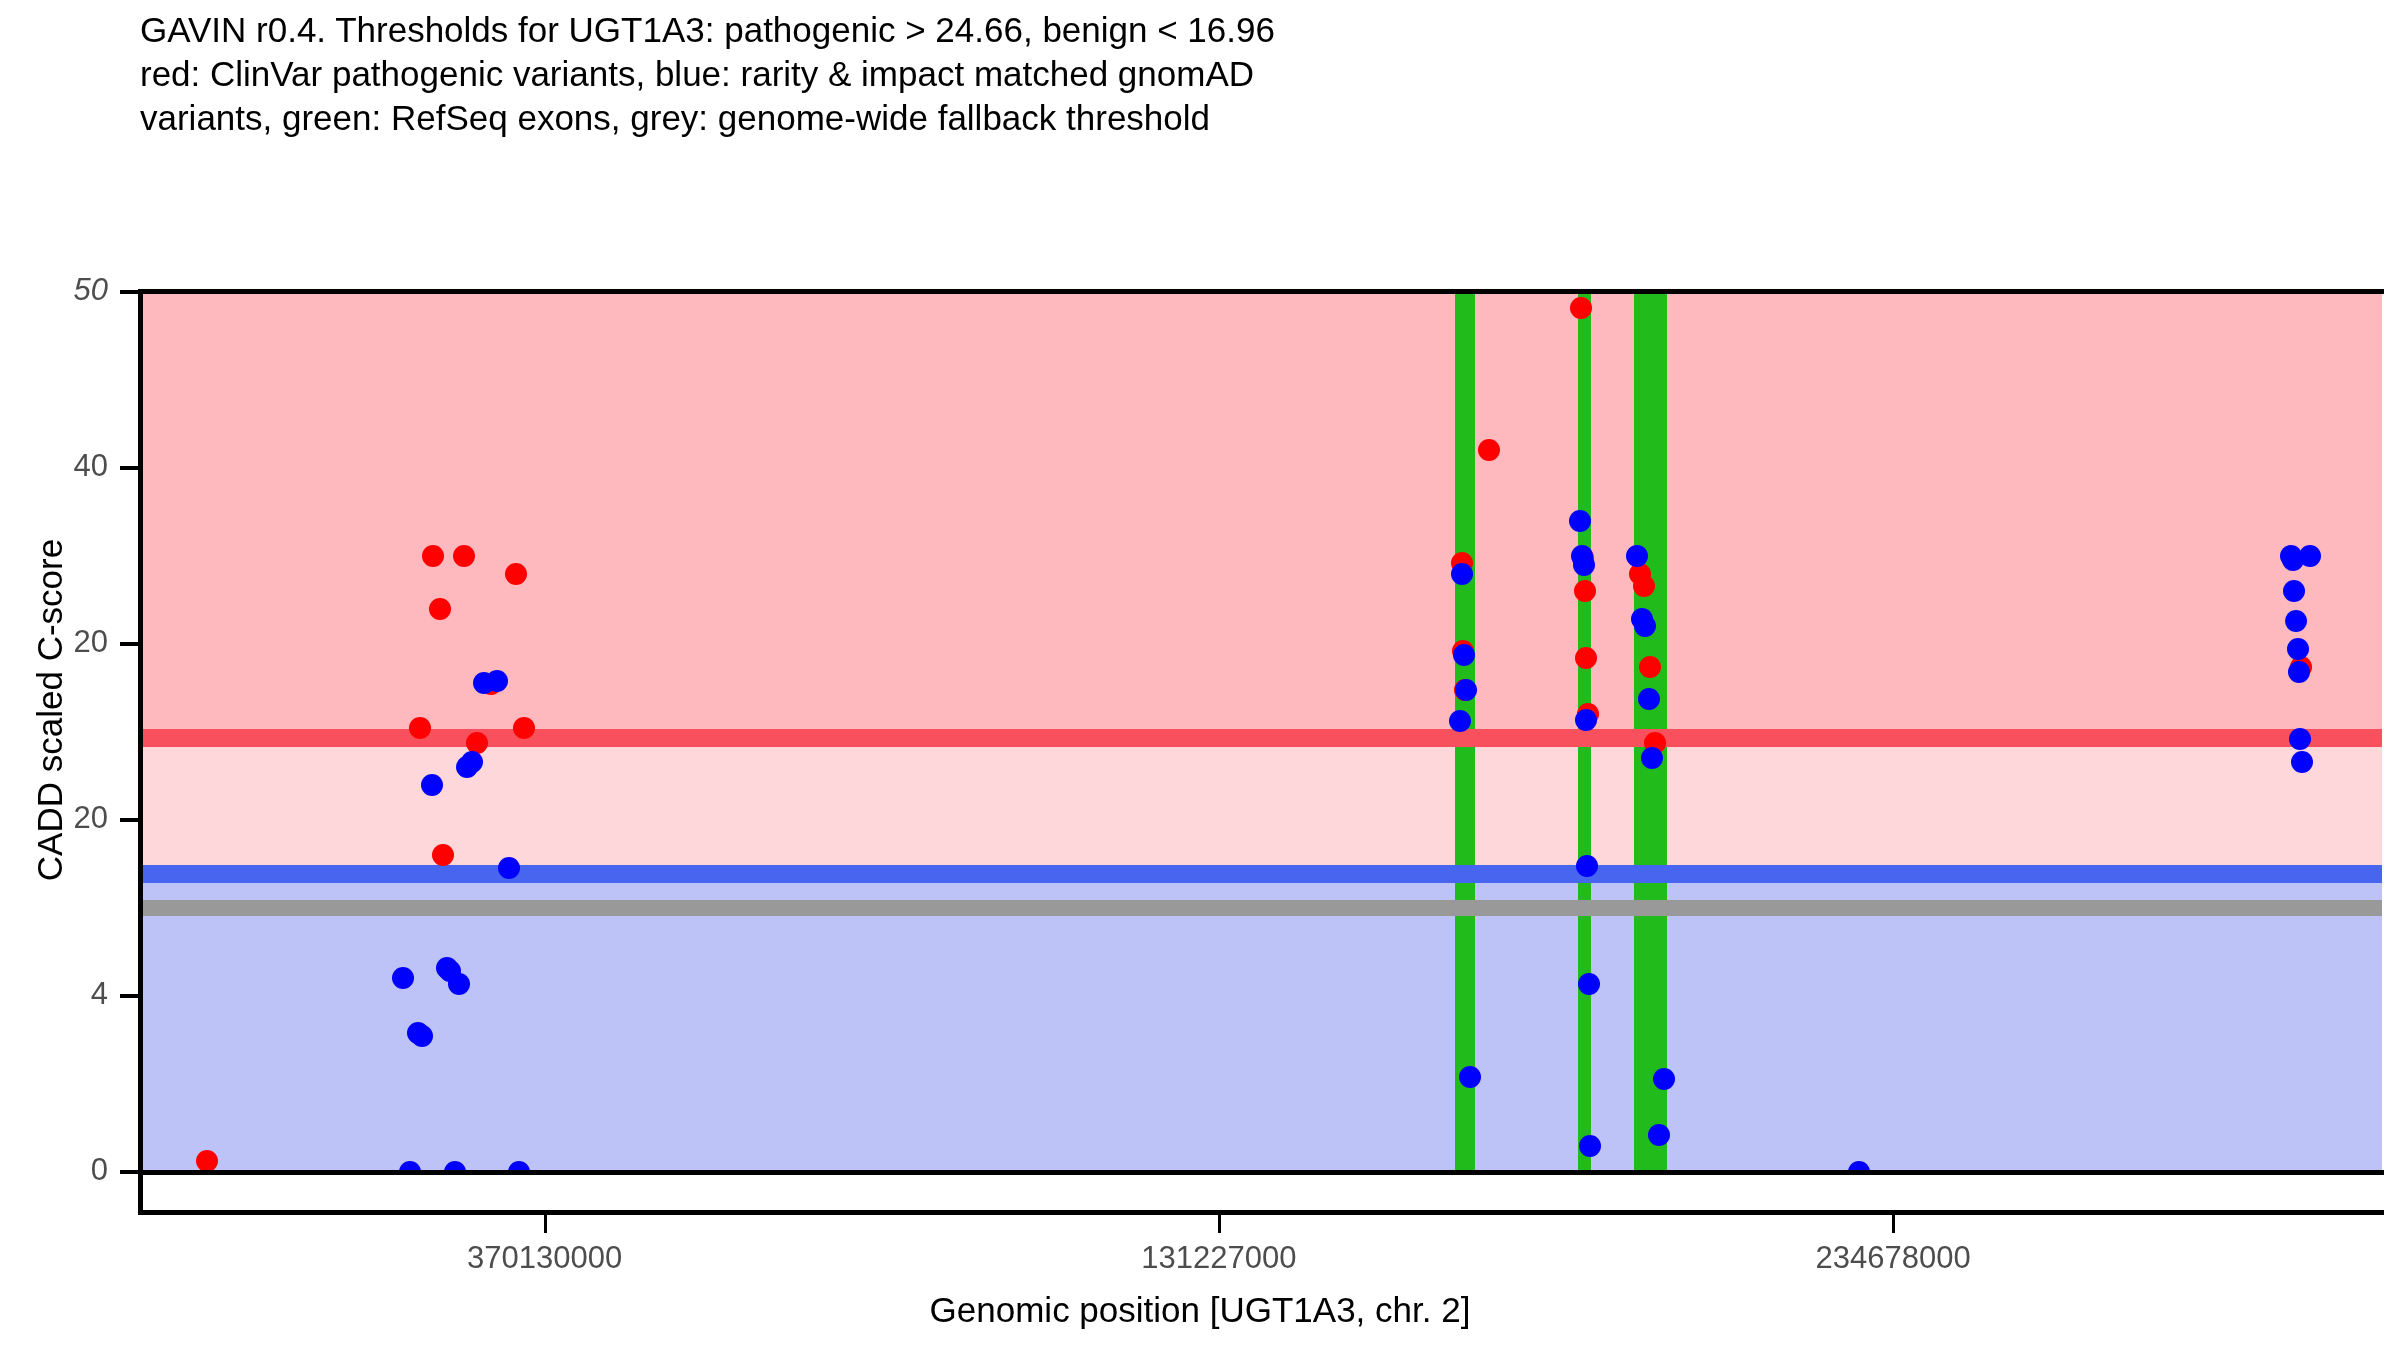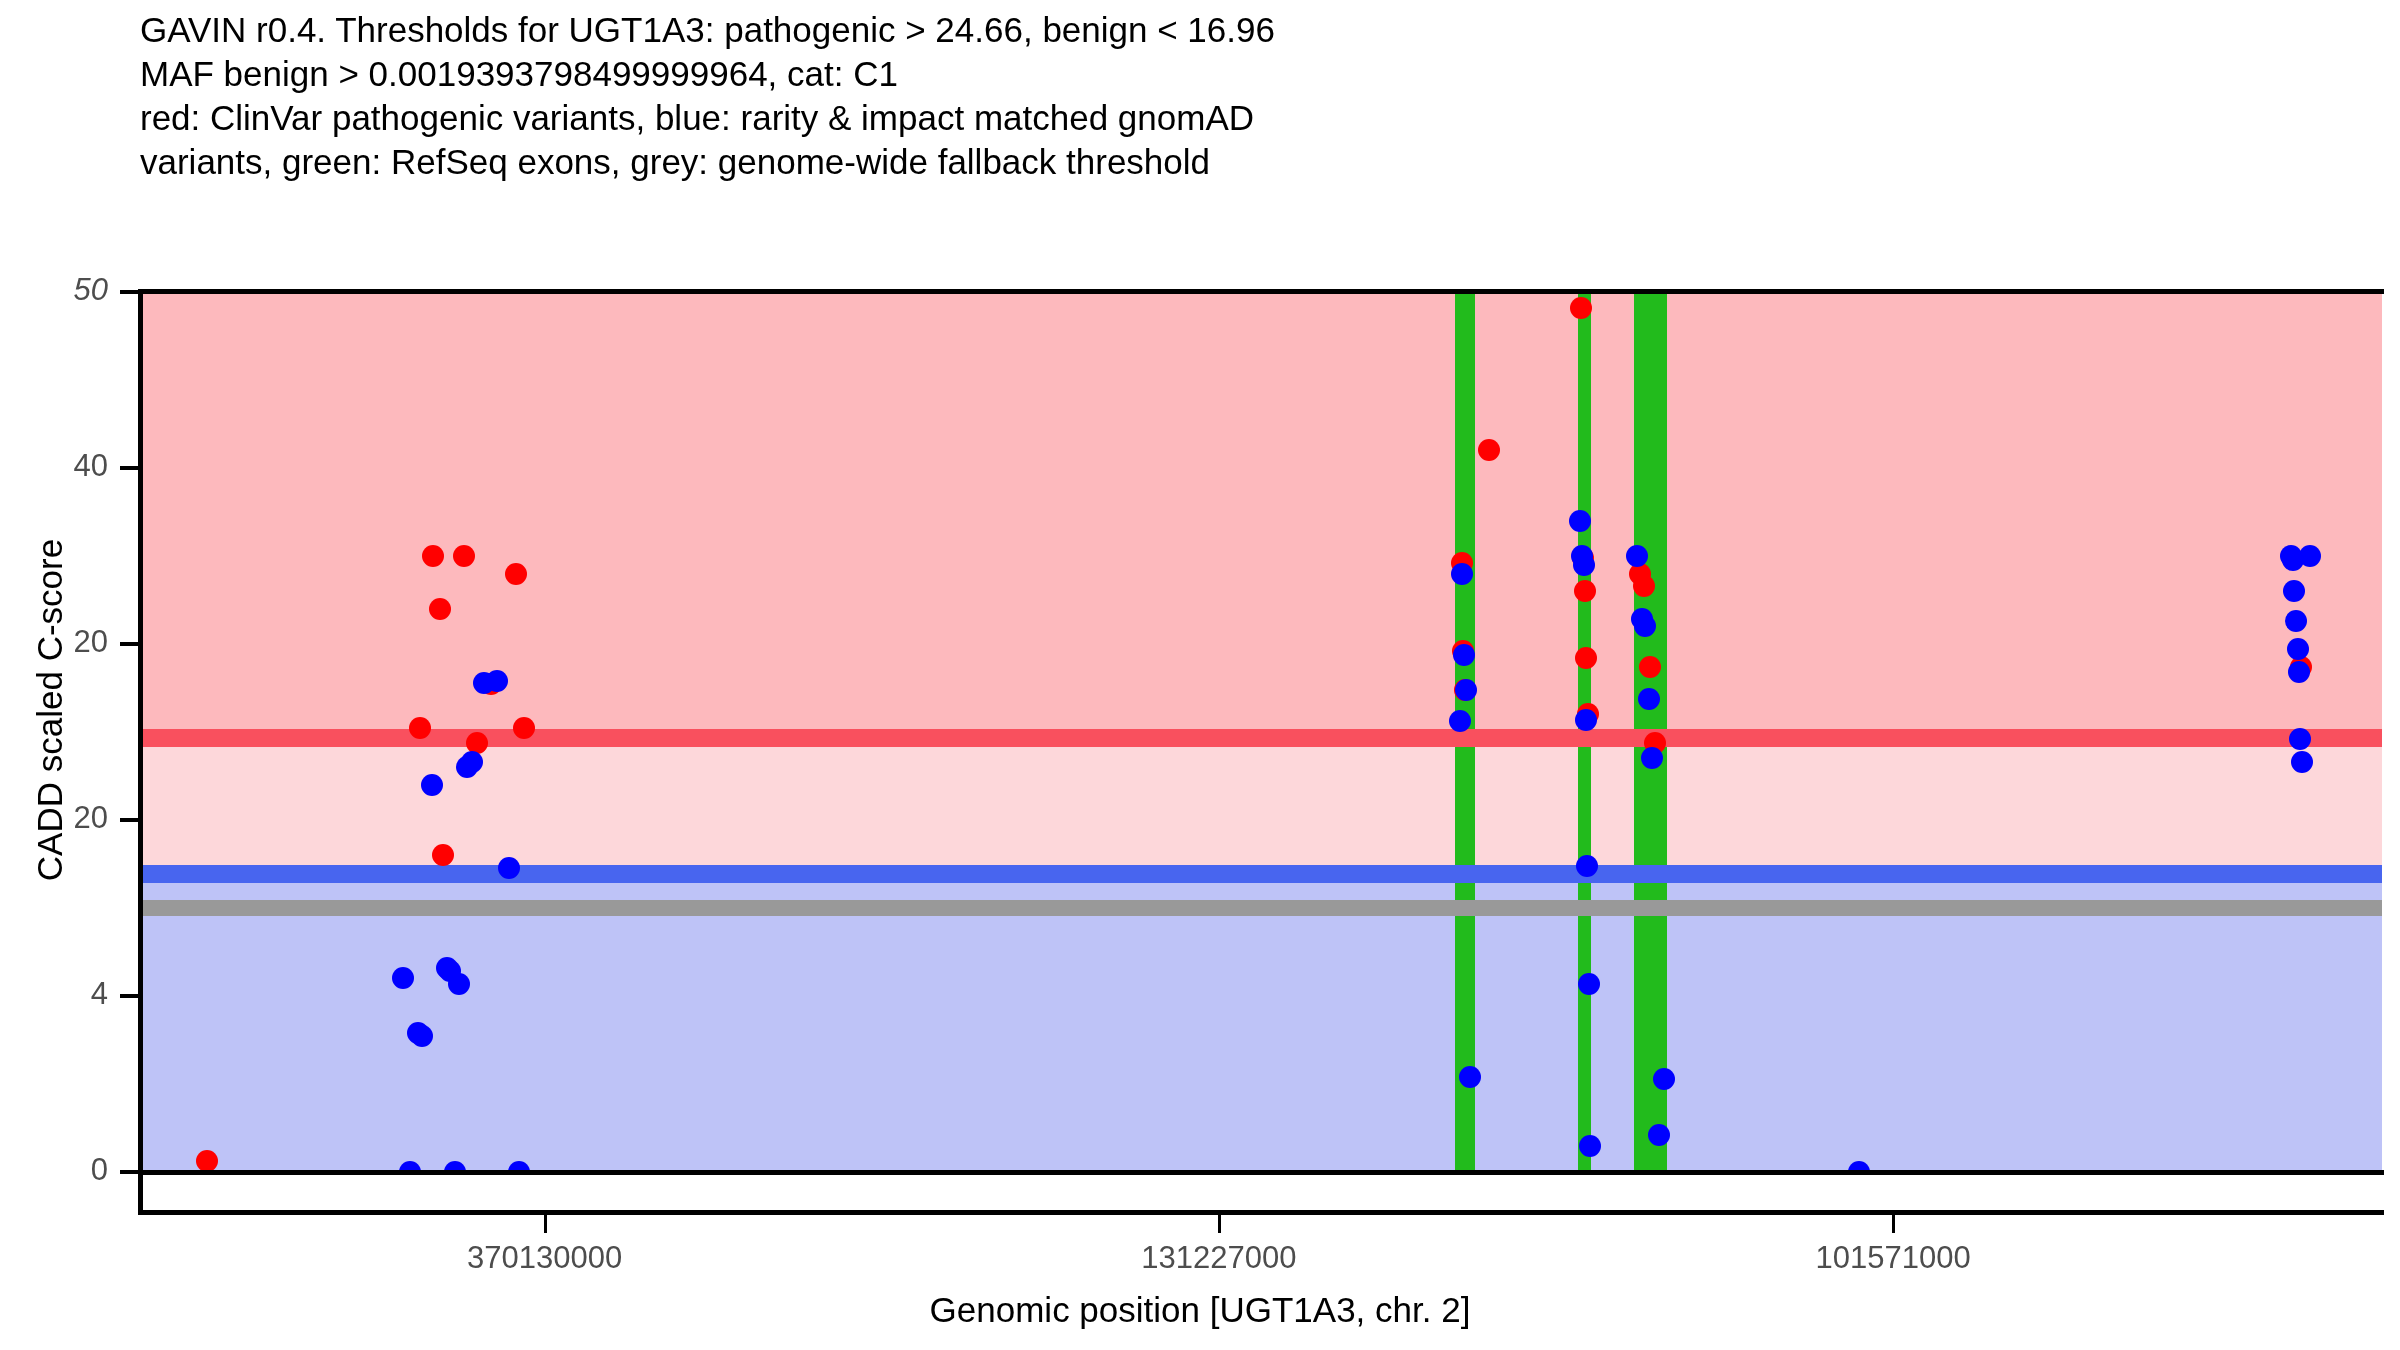--- a/index.html
+++ b/index.html
@@ -146,21 +146,20 @@
     transform: rotate(-90deg);
   }
 </style>
 </head>
 <body>
 
 <div id="root">
 
   <div id="title-block">
     <div class="title-line">GAVIN r0.4. Thresholds for UGT1A3: pathogenic &gt; 24.66, benign &lt; 16.96</div>
-    <div class="title-line">MAF benign &gt; 0.0019393798499999964, cat: C1</div>
     <div class="title-line">red: ClinVar pathogenic variants, blue: rarity &amp; impact matched gnomAD</div>
     <div class="title-line">variants, green: RefSeq exons, grey: genome-wide fallback threshold</div>
   </div>
 
   <div id="plot-panel">
     <div id="plot-clip">
       <div id="bands-layer">
           <div class="band" style="top: 0px; height: 445.984px; background: rgb(253, 185, 189);"></div>
           <div class="band" style="top: 445.984px; height: 135.52px; background: rgb(253, 215, 218);"></div>
           <div class="band" style="top: 581.504px; height: 298.496px; background: rgb(190, 195, 247);"></div>
@@ -267,19 +266,19 @@
       <div class="y-label-box" style="top: 448px;">40</div>
       <div class="y-tick" style="top: 290px;"></div>
       <div class="y-label-box" style="top: 272px; font-style: italic;">50</div>
     </div>
   <div id="x-axis-elements">
       <div class="x-tick" style="left: 543.571px;"></div>
       <div class="x-tick-label" style="left: 544.571px;">370130000</div>
       <div class="x-tick" style="left: 1217.86px;"></div>
       <div class="x-tick-label" style="left: 1218.86px;">131227000</div>
       <div class="x-tick" style="left: 1892.14px;"></div>
-      <div class="x-tick-label" style="left: 1893.14px;">101571000</div>
+      <div class="x-tick-label" style="left: 1893.14px;">234678000</div>
     </div>
 
   <div id="y-axis-title">CADD scaled C-score</div>
   <div id="x-axis-title">Genomic position [UGT1A3, chr. 2]</div>
 
 </div>
 
 </body></html>

